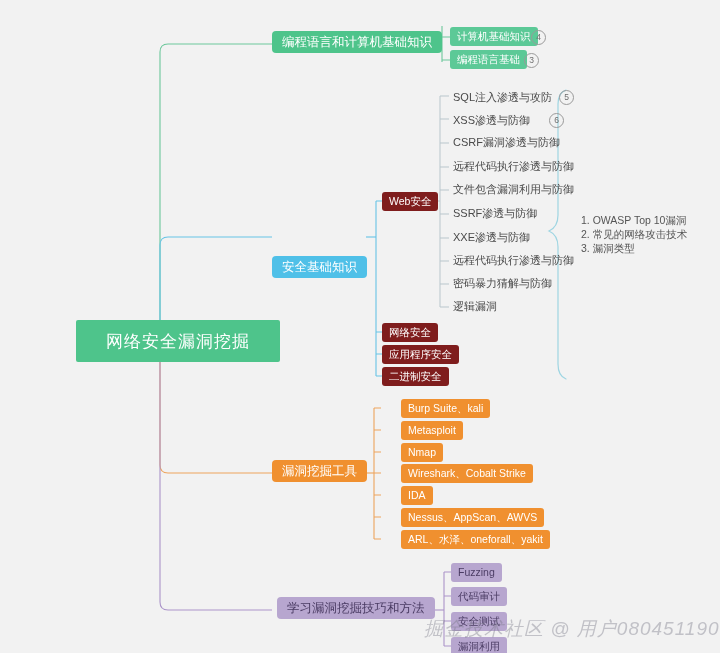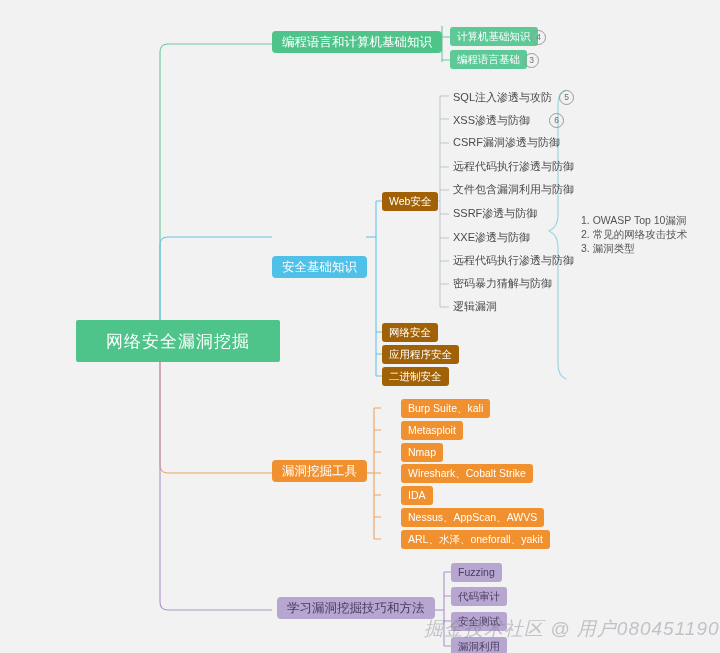--- a/index.html
+++ b/index.html
@@ -47,21 +47,21 @@
 
   
   .l2{
     height:19px;
     border-radius:3px;
     font-size:10.5px;
     padding:0 7px;
     color:#ffffff;
   }
   .l2.green{background:#5cc997;}
-  .l2.blue{background:#a16207;}
+  .l2.blue{background:#7f1d1d;}
   .l2.orange{background:#f0902f;margin-left:20px;}
   .l2.purple{background:#b7a6cf;color:#4b3c64;}
 
   
   .leaf{
     position:absolute;
     font-size:11px;
     color:#4a4a4a;
     white-space:nowrap;
     line-height:1;

